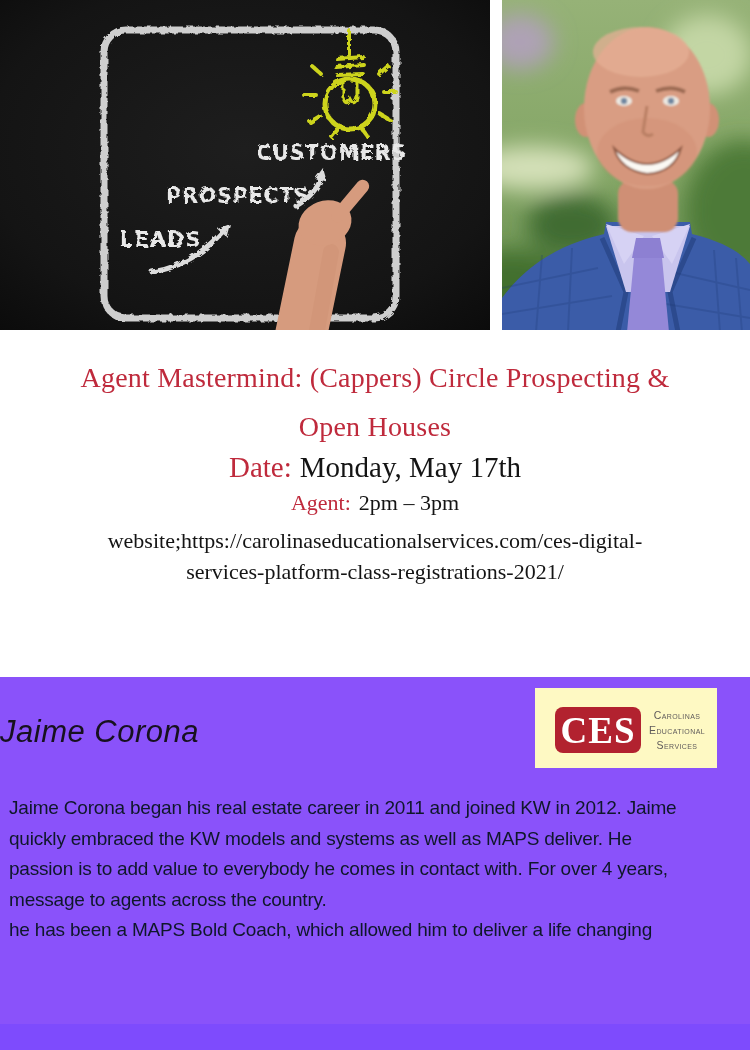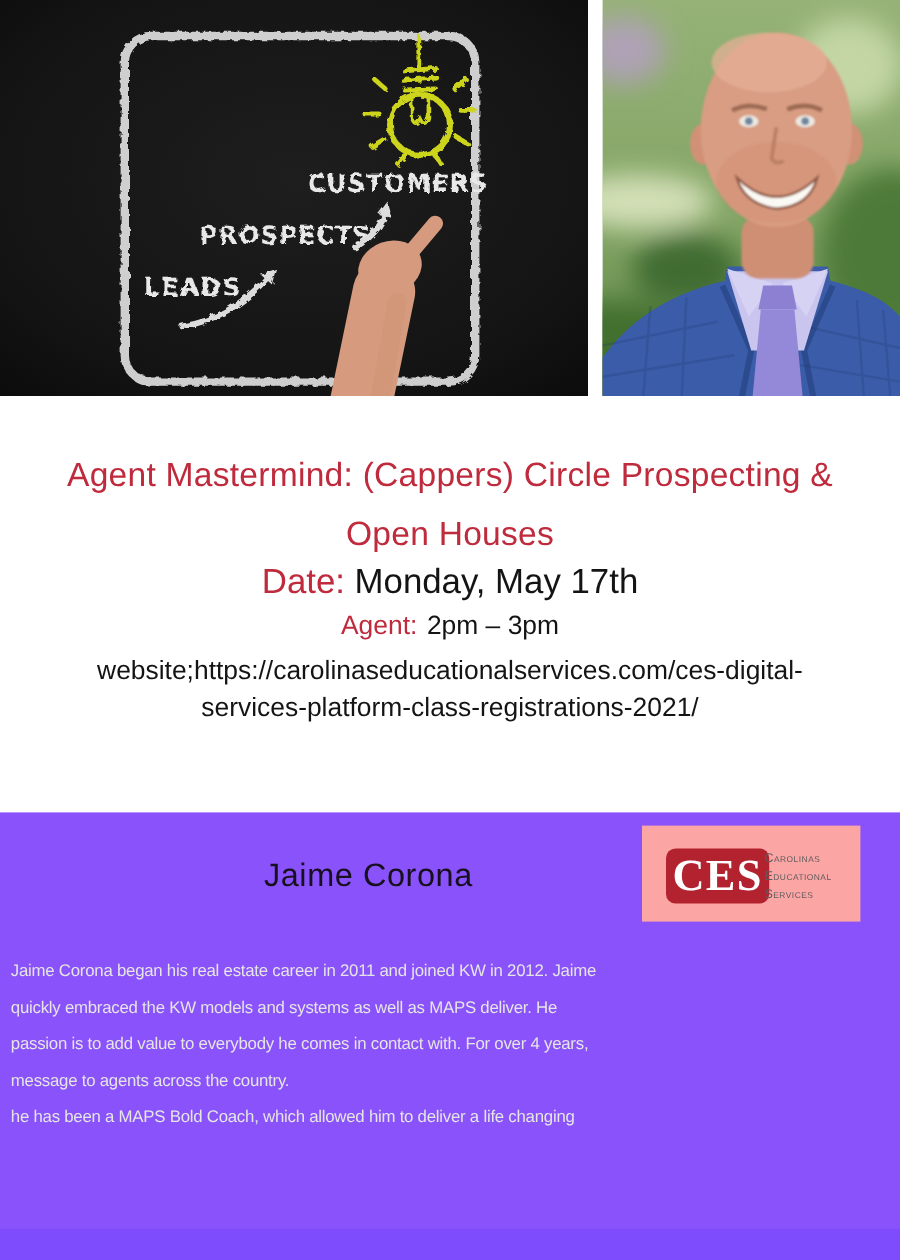--- a/index.html
+++ b/index.html
@@ -7,41 +7,41 @@
               font-family:"Liberation Sans", sans-serif; }
   .flyer { width:750px; height:1050px; position:relative; }
 
   
   .hero { display:flex; height:330px; }
   .chalk-wrap { width:490px; height:330px; }
   .hero-gap { width:12px; height:330px; background:#ffffff; }
   .portrait-wrap { width:248px; height:330px; }
 
   
-  .event { height:347px; padding-top:41px; text-align:center; color:#141414; }
+  .event { height:347px; padding-top:23px; text-align:center; color:#141414;font-family:Liberation Serif, serif; }
   .event-title { font-size:28px; line-height:49px; color:#BF2A3C; letter-spacing:0.2px; }
   .date-line { font-size:29px; }
   .time-line { margin-top:6px; font-size:22px; }
   .reg-block { margin-top:9px; font-size:22px; line-height:31px; }
   .red { color:#BF2A3C; }
   .lbl { margin-right:8px; }
 
   
   .speaker { position:relative; height:373px; background:#8A52FA; }
-  .speaker-name { position:absolute; top:37px; left:0; width:614px; text-align:center;
-                  font-size:27px; color:#17111f; letter-spacing:0.5px; }
-  .ces-logo { position:absolute; left:535px; top:11px; width:182px; height:80px; background:#fca5a5;padding-left:48px; }
+  .speaker-name { position:absolute; top:37px; left:0; width:614px; text-align:left;
+                  font-size:31px; color:#17111f; letter-spacing:0.5px;font-style:italic; }
+  .ces-logo { position:absolute; left:535px; top:11px; width:182px; height:80px; background:#fef9c3;padding-left:48px; }
   .ces-badge { position:absolute; left:20px; top:19px; width:86px; height:46px; background:#B2222F;
                border-radius:8px; color:#ffffff; font-family:"Liberation Serif", serif;
                font-size:37px; font-weight:bold; display:flex; align-items:center;
                justify-content:center; letter-spacing:1px; }
-  .ces-org { position:absolute; left:102px; top:20px; font-size:10.5px; line-height:15px;
-             color:#5f5b5b; font-variant:small-caps; letter-spacing:0.4px; }
-  .bio { position:absolute; left:9px; top:116px; font-size:14px; line-height:30.5px;
-         color:#e5e5e5; letter-spacing:-0.2px; white-space:nowrap; }
+  .ces-org { position:absolute; left:114px; top:20px; font-size:10.5px; line-height:15px;
+             color:#5f5b5b; font-variant:small-caps; letter-spacing:0.4px;text-align:center; }
+  .bio { position:absolute; left:9px; top:116px; font-size:19px; line-height:30.5px;
+         color:#0f172a; letter-spacing:-0.2px; white-space:nowrap; }
   .bottom-strip { position:absolute; left:0; right:0; bottom:0; height:26px; background:#7E4BFD; }
 </style>
 </head>
 <body>
 
 <div class="flyer">
 
   <div class="hero">
 
     <div class="chalk-wrap">

